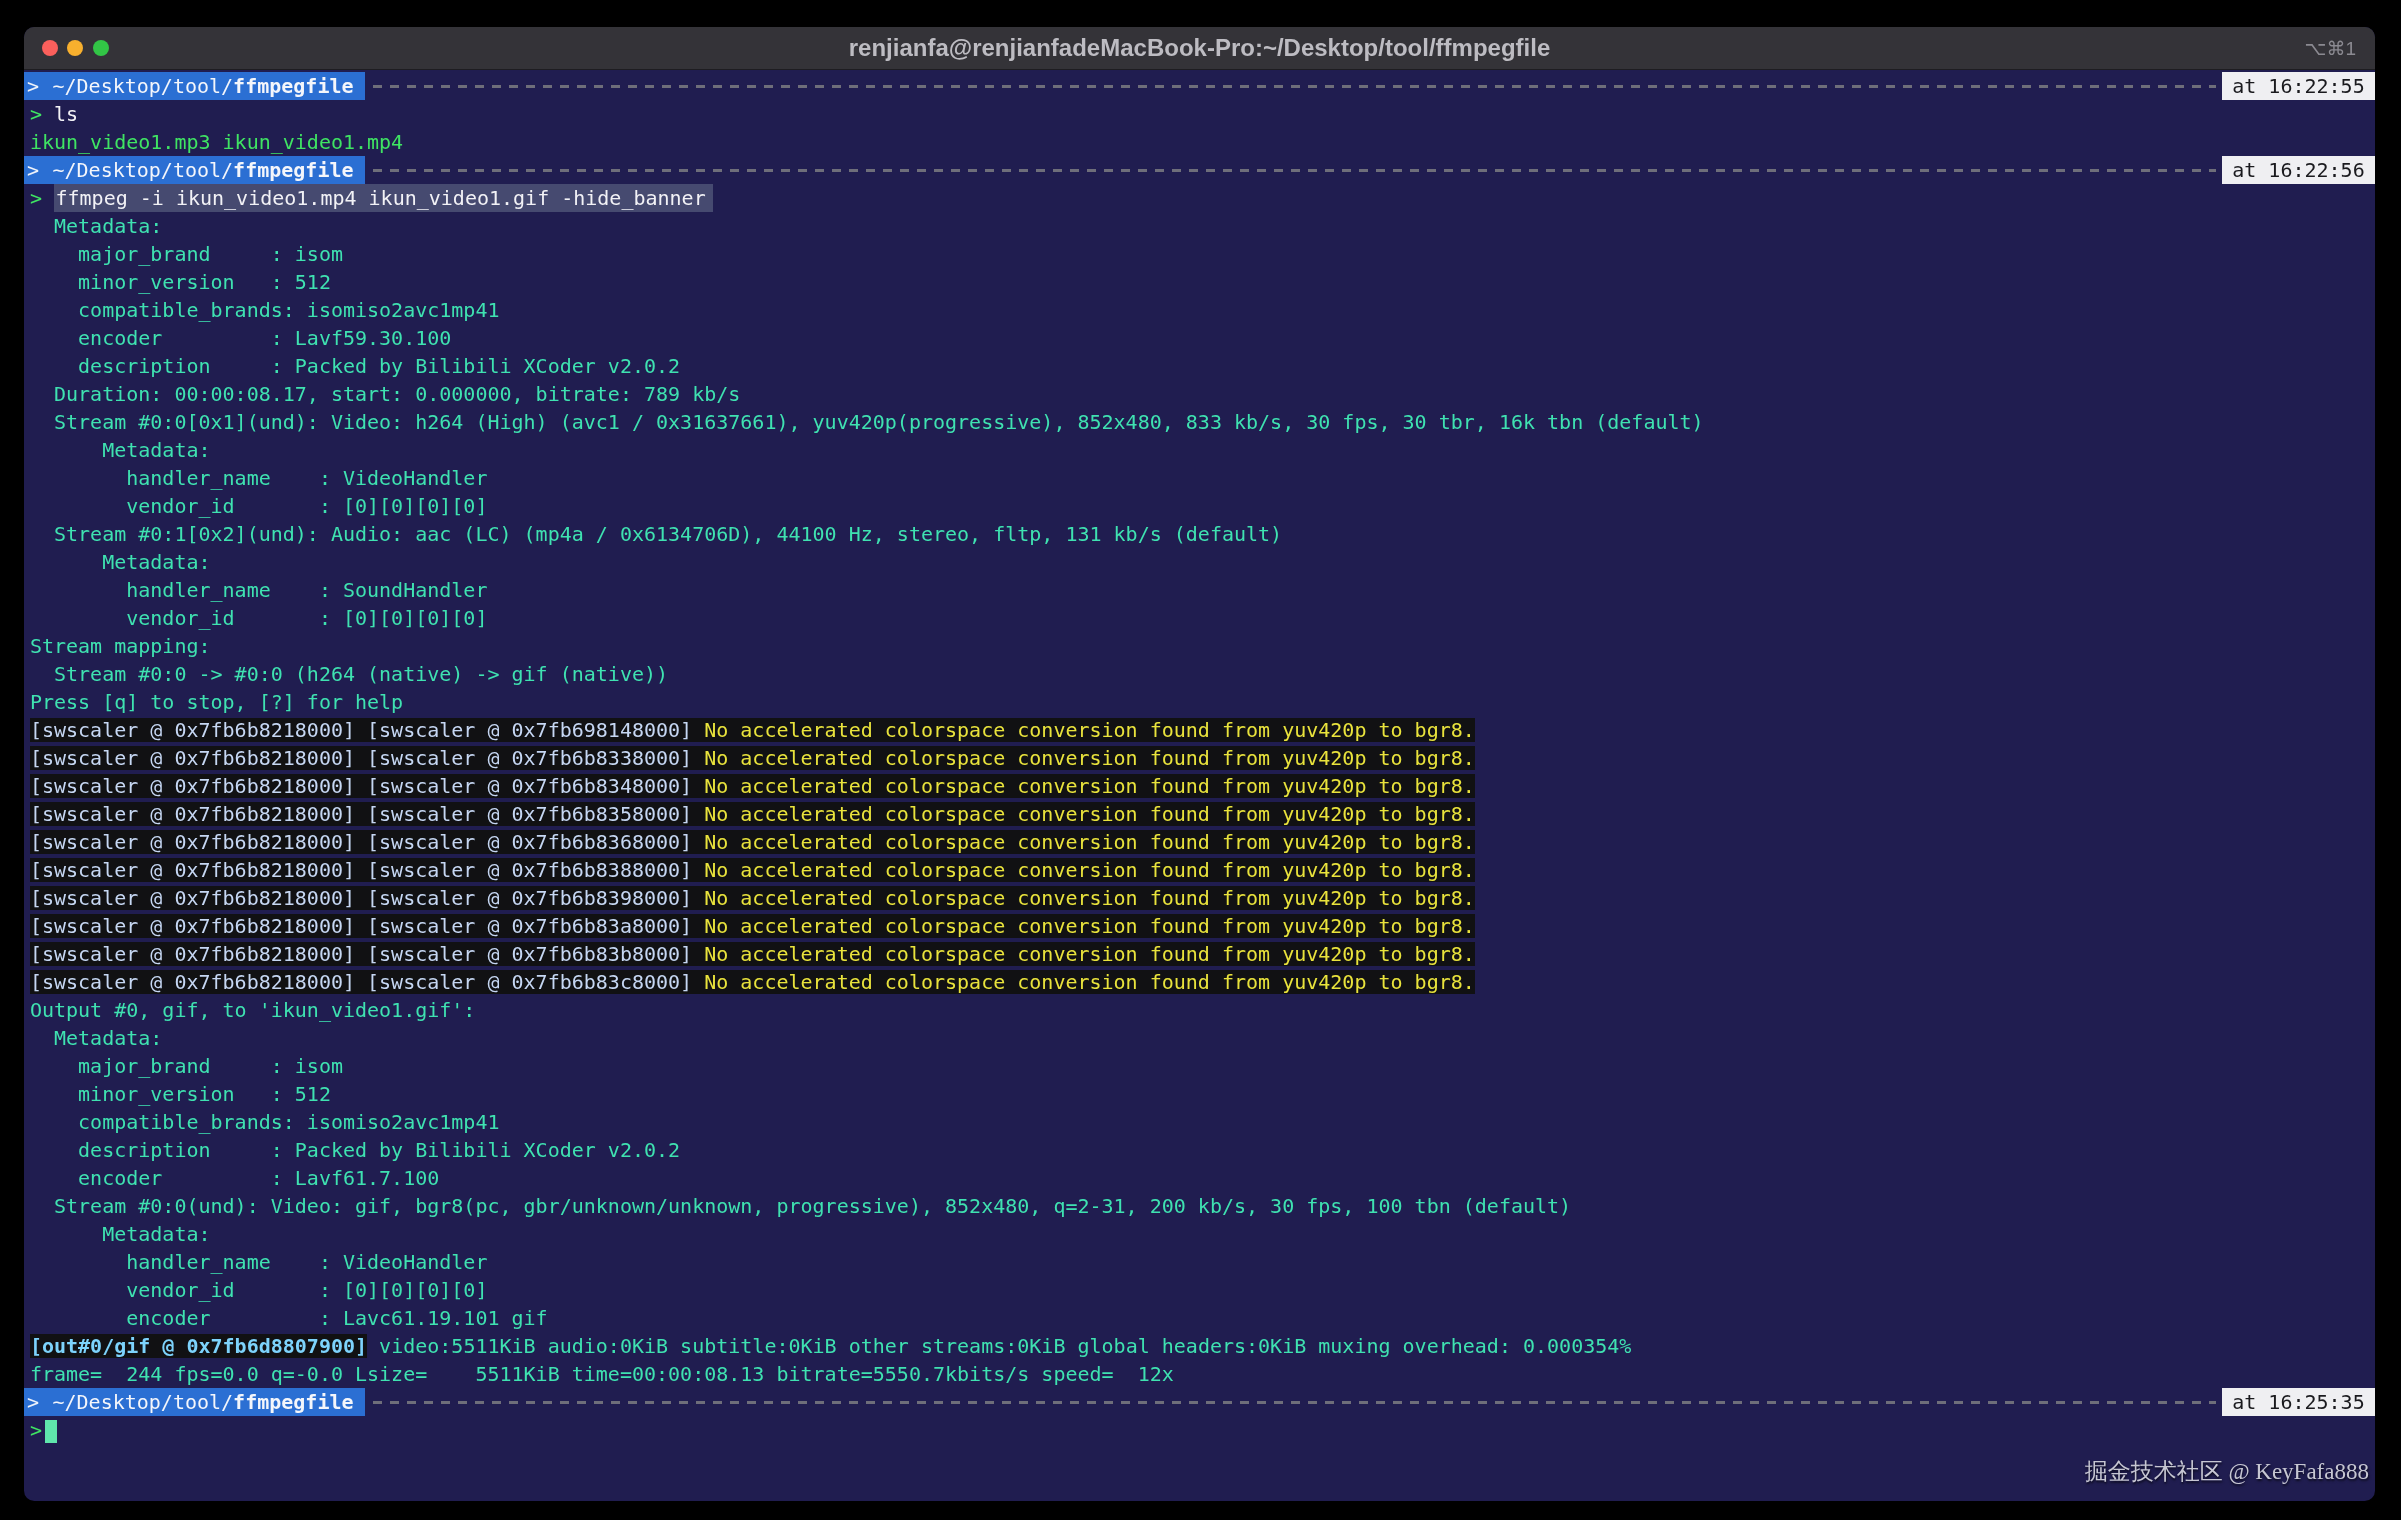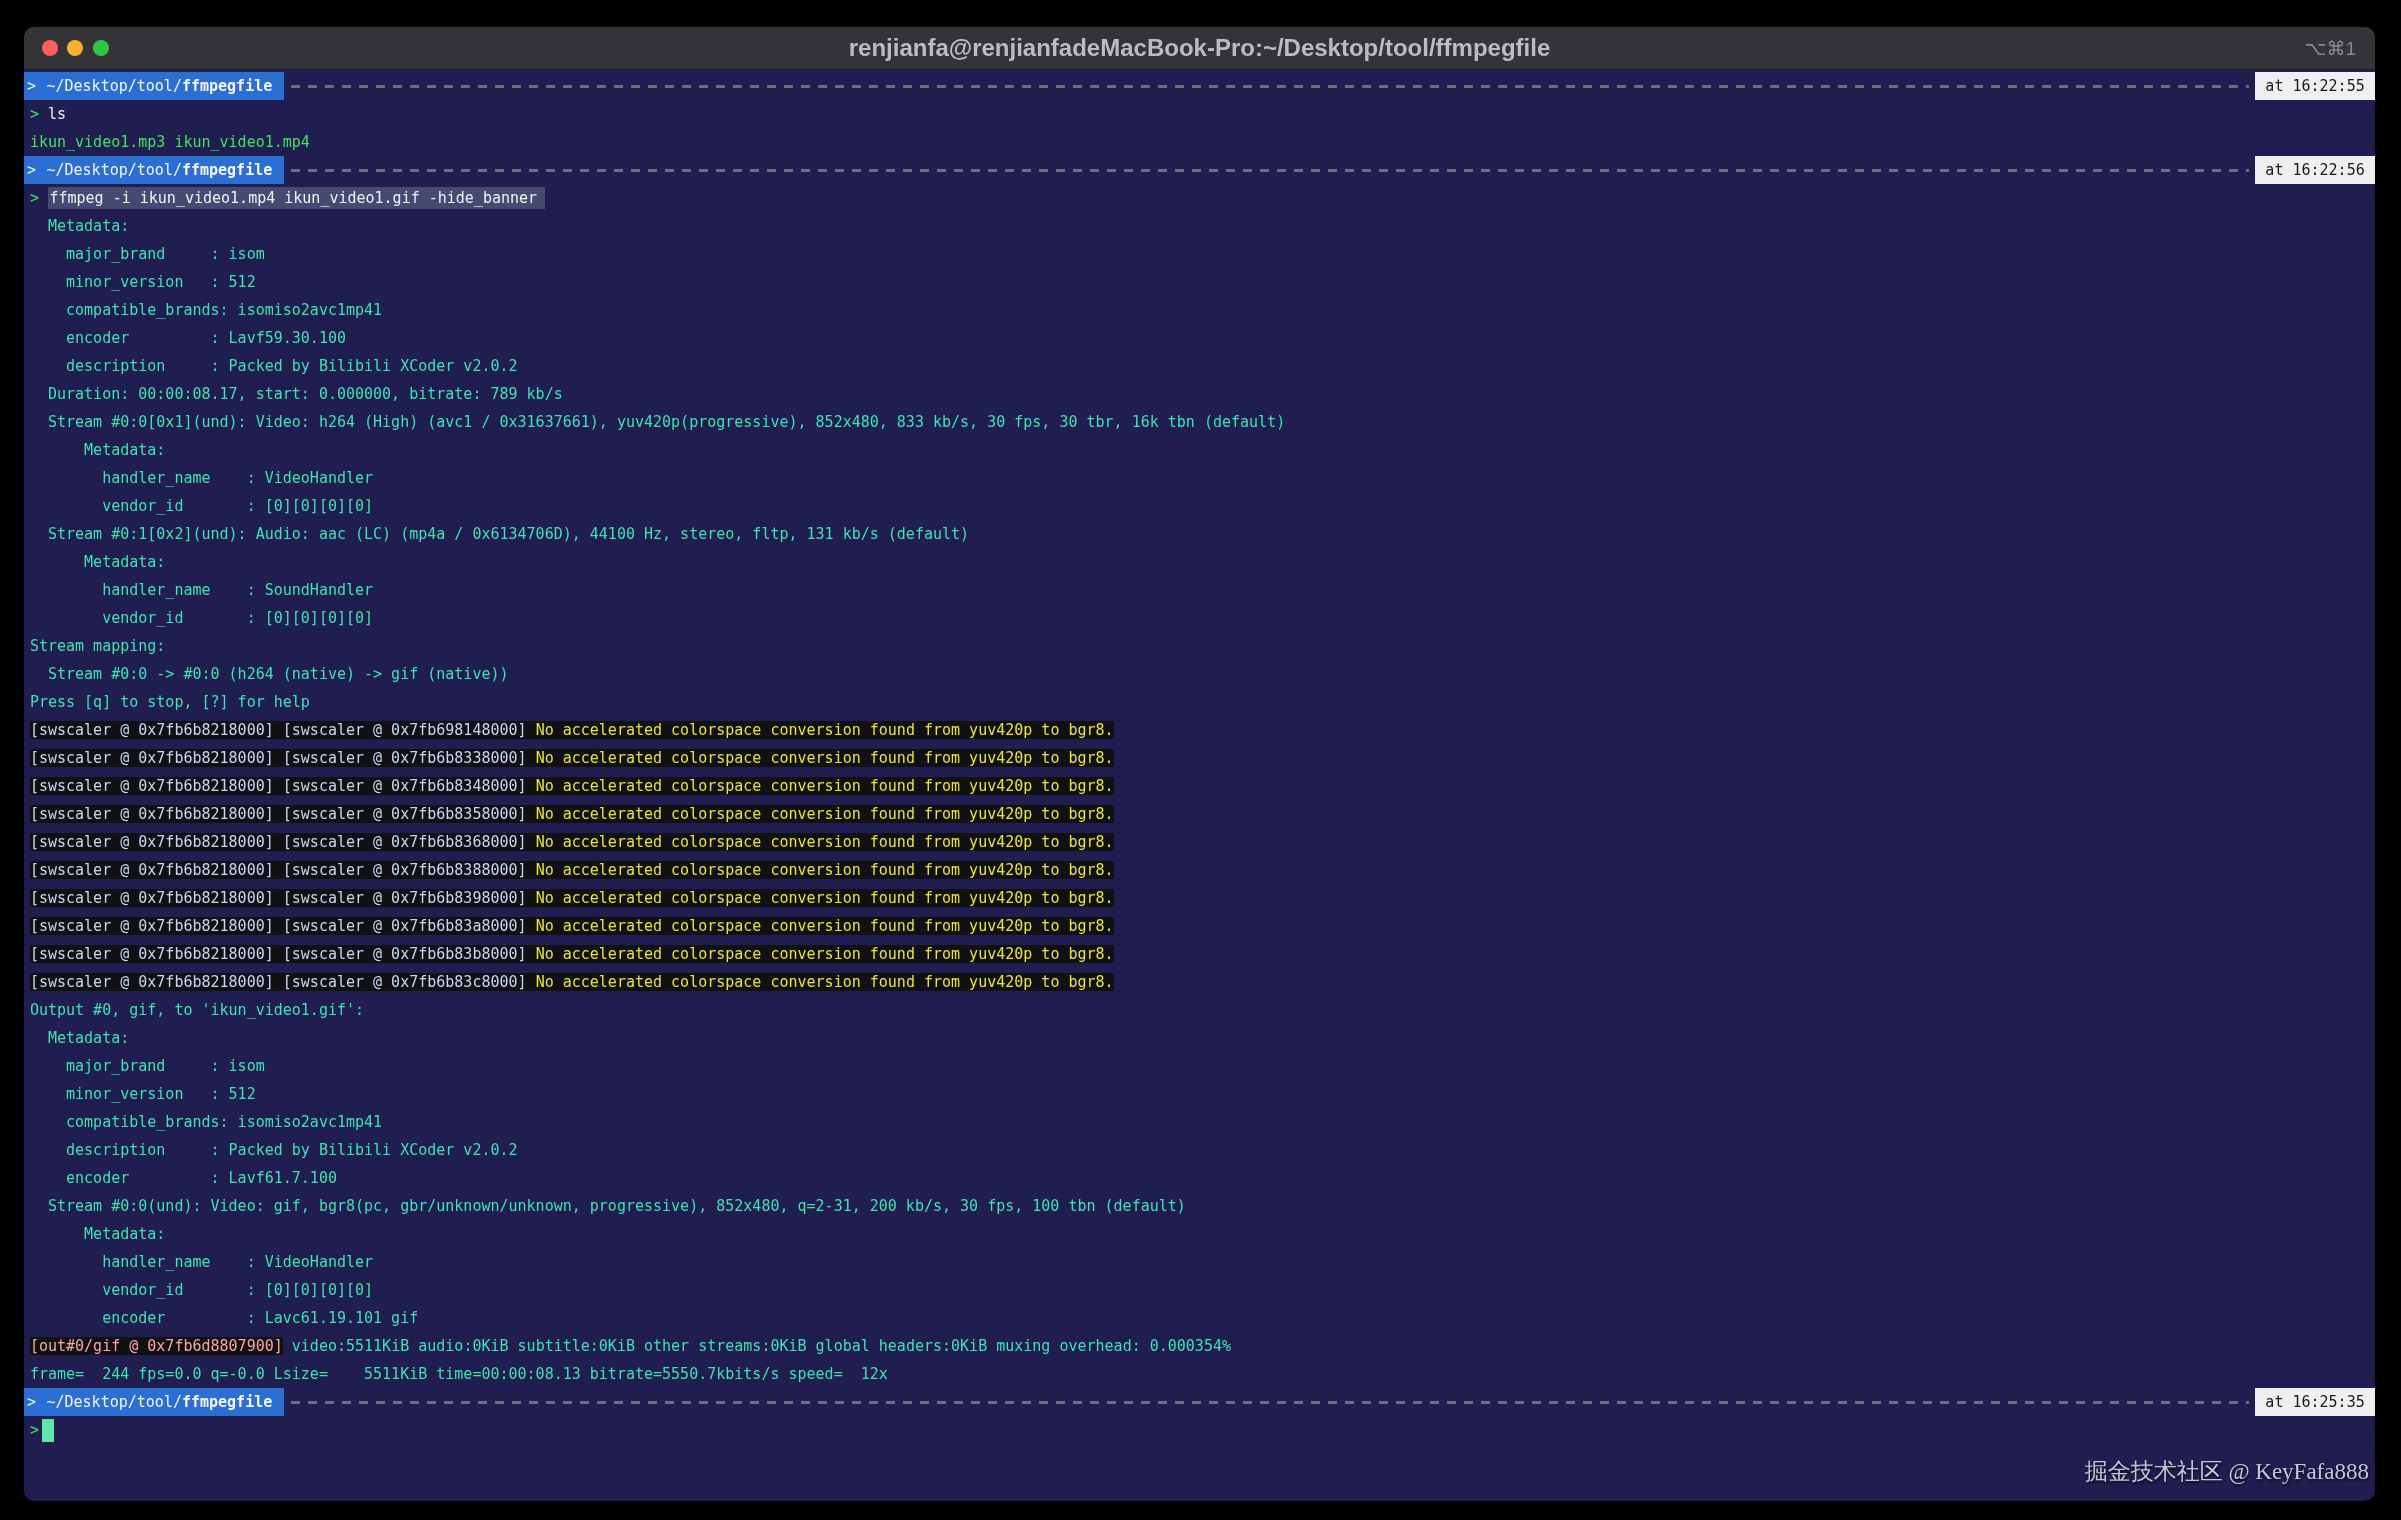--- a/index.html
+++ b/index.html
@@ -46,21 +46,21 @@
   .shortcut {
     position: absolute; right: 19px;
     font-family: "Liberation Sans", sans-serif;
     font-size: 19px;
     color: #8b8a91;
   }
   .screen {
     height: 1276px;
     padding: 2.2px 0 0 0;
     background: #201d50;
-    font-size: 15px;
+    font-size: 20px;
     line-height: 28px;
     color: #f2f2f6;
   }
   .row {
     height: 28px;
     white-space: pre;
     padding-left: 5.9px;
   }
   .row.prompt-row {
     display: flex;
@@ -92,21 +92,21 @@
   }
   .arrow { color: #3fe463; }
   .cmd-hl {
     background: #464a70;
     padding: 2.2px 7.4px 2.2px 1.5px;
   }
   .seg.teal   { color: #3fe2b1; }
   .seg.green  { color: #3fe463; }
   .seg.pale   { color: #c6d7f3; }
   .seg.yellow { color: #e9e33c; }
-  .seg.pink   { color: #fca5a5; }
+  .seg.pink   { color: #7dd3fc; font-weight: bold; }
   .seg.bgdark { background: #111113; }
   .cursor {
     display: inline-block;
     width: 11.8px; height: 23.5px;
     background: #5fe6ac;
     vertical-align: middle;
     margin-left: 2.9px;
   }
   .watermark {
     position: absolute;

